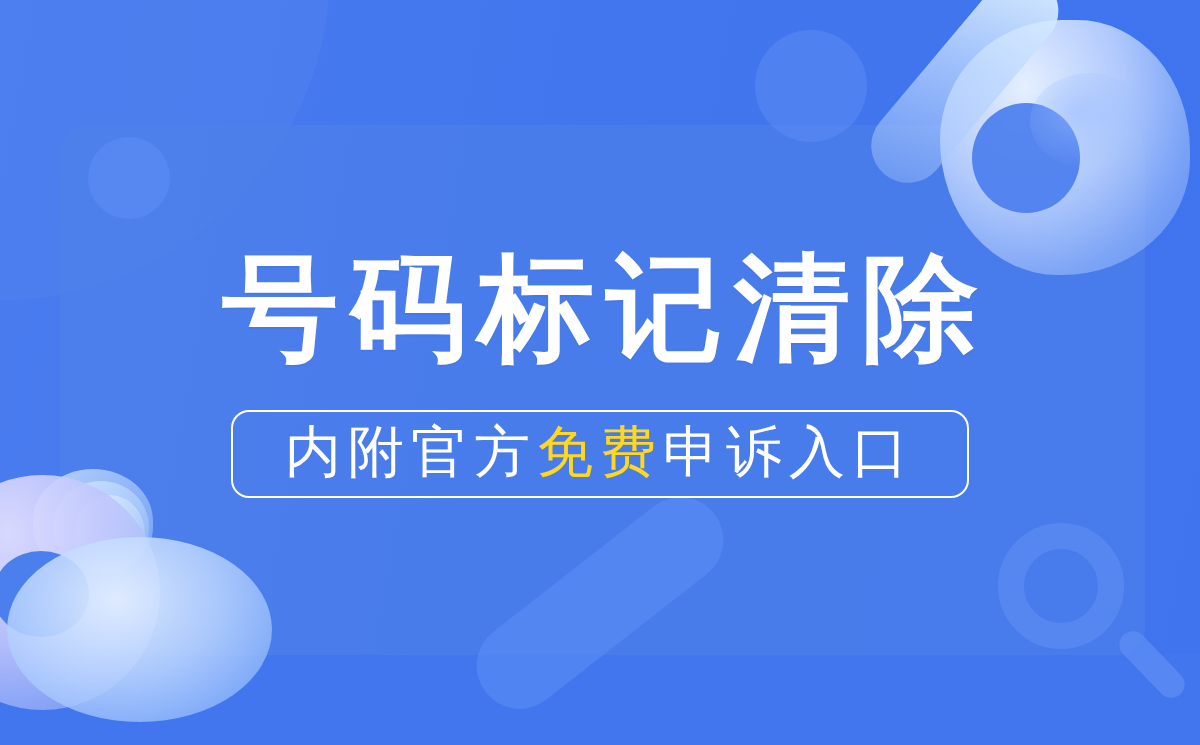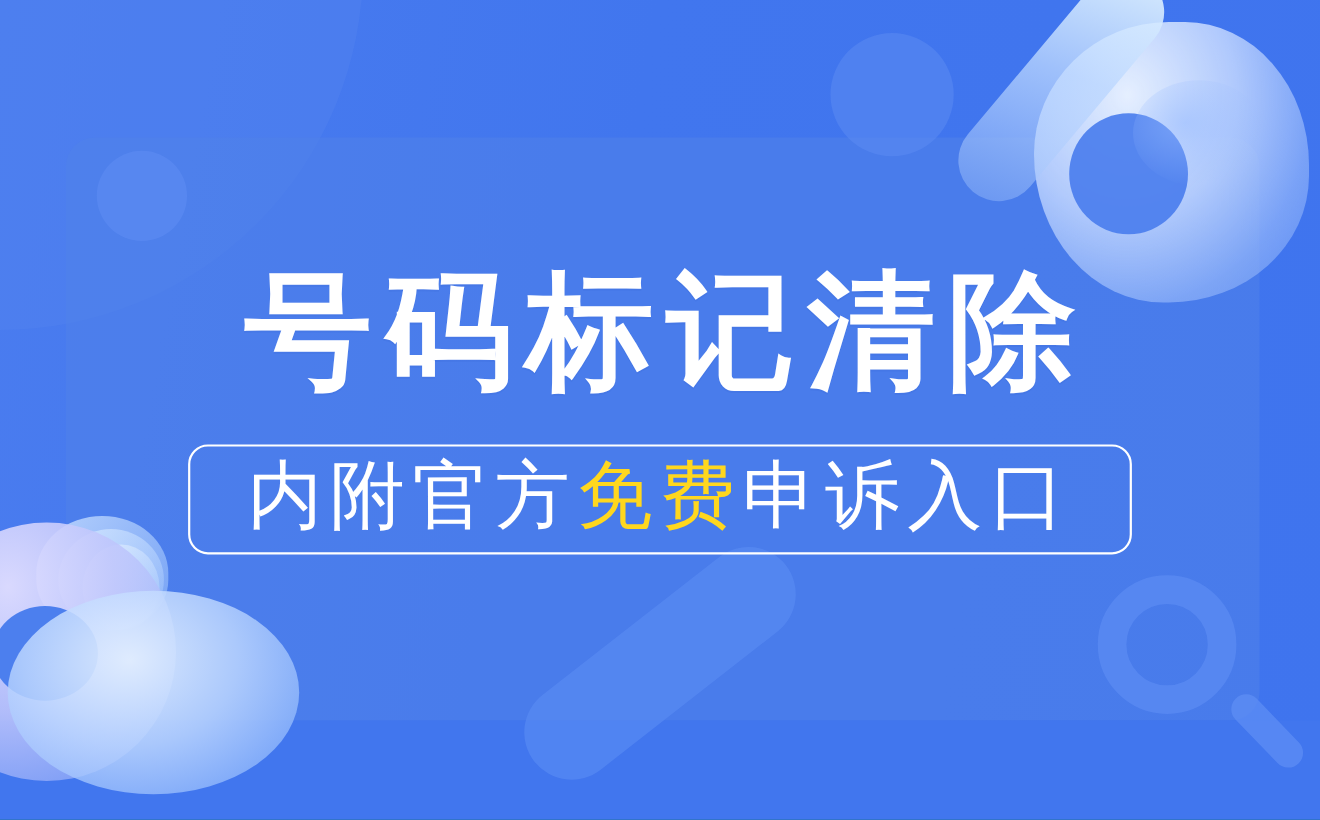--- a/index.html
+++ b/index.html
@@ -10,21 +10,21 @@
   }
   body {
     font-family: "DejaVu Sans", "Liberation Sans", sans-serif;
   }
 
   .banner {
     position: relative;
     width: 1200px;
     height: 745px;
     overflow: hidden;
-    background: #0f766e;
+    background: #8b5cf6;
   }
 
   
   .bg-base {
     position: absolute;
     inset: 0;
     background: linear-gradient(100deg, #4a7cef 0%, #4176ee 45%, #3f74ee 100%);
   }
 
   
@@ -274,21 +274,21 @@
 
   .subtitle-box {
     border: 2px solid #ffffff;
     border-radius: 18px;
     padding: 12px 52px 16px 52px;
     line-height: 1;
     white-space: nowrap;
   }
   .subtitle-text {
     color: #ffffff;
-    font-size: 68px;
+    font-size: 56px;
     font-weight: normal;
     letter-spacing: 7px;
     text-indent: 7px;
   }
   .subtitle-text .hl {
     color: #ffd71e;
   }
 </style>
 </head>
 <body>

